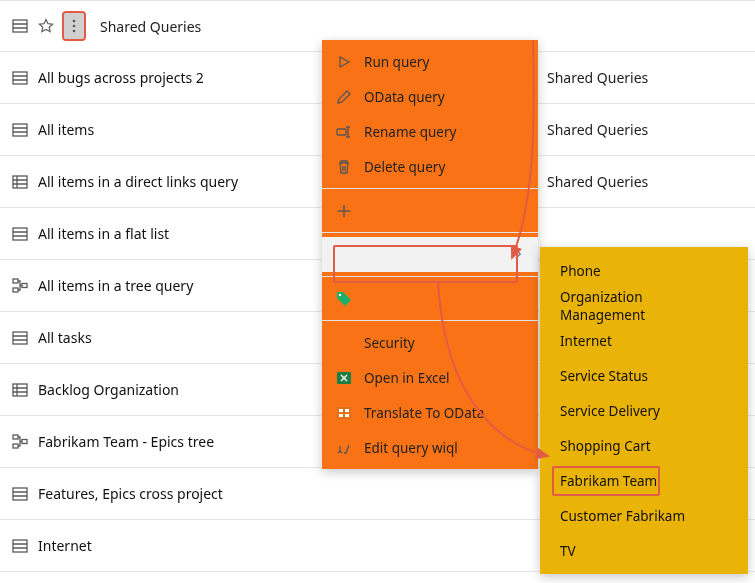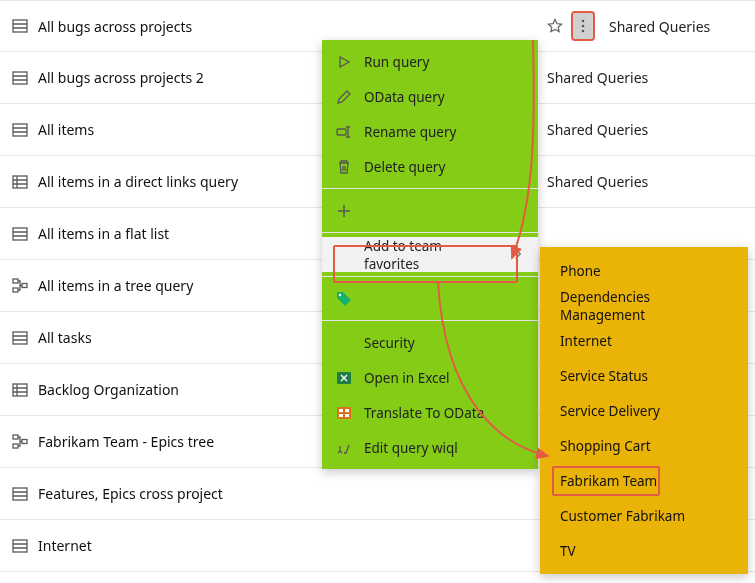--- a/index.html
+++ b/index.html
@@ -9,21 +9,21 @@
   .row:first-child{border-top:1px solid #e6e6e6}
   .qi{flex:0 0 16px;height:16px;margin-right:10px;color:#5a5a5a}
   .qi svg{display:block}
   .qlabel{flex:1 1 auto;font-size:14px}
   .row-right{flex:0 0 200px;display:flex;align-items:center;gap:10px}
   .star{width:16px;height:16px;color:#666}
   .more-btn{width:20px;height:26px;display:flex;align-items:center;justify-content:center;color:#555;border-radius:2px}
   .more-selected{background:#d0d0d0;outline:2px solid #e25b44}
   .folder{font-size:14px;color:#222}
   
-  .menu{position:absolute;left:322px;top:40px;width:216px;background:#84cc16;box-shadow:0 3px 10px rgba(0,0,0,.22);padding:4px 0;z-index:5}
+  .menu{position:absolute;left:322px;top:40px;width:216px;background:#f97316;box-shadow:0 3px 10px rgba(0,0,0,.22);padding:4px 0;z-index:5}
   .mitem{display:flex;align-items:center;height:35px;padding:0 14px;gap:12px;font-size:13.5px;color:#222}
   .mitem .mi{width:16px;height:16px;color:#555;flex:0 0 16px}
   .mitem .chev{margin-left:auto;color:#777}
   .mitem.hover{background:#f2f2f2}
   .sep{height:1px;background:#e3e3e3;margin:4px 0}
   .hl-box{position:absolute;border:2px solid #e25b44;border-radius:2px;pointer-events:none;z-index:7}
   
   .submenu{position:absolute;left:540px;top:247px;width:200px;background:#eab308;box-shadow:0 3px 10px rgba(0,0,0,.22);padding:6px 4px;z-index:5}
   .sitem{height:35px;display:flex;align-items:center;padding:0 16px;font-size:13.5px}
   
@@ -34,21 +34,20 @@
 <div class="root">
 
 <div class="rows" id="rows">
       <div class="row">
         <span class="qi">
           <svg viewBox="0 0 16 16" fill="none" stroke="currentColor" stroke-width="1.3">
             <rect x="1" y="2" width="14" height="12"></rect>
             <path d="M1 6h14M1 10h14"></path>
           </svg>
         </span>
-        <span class="qlabel">All bugs across projects</span>
         <span class="row-right">
           <span class="star"><svg viewBox="0 0 16 16" fill="none" stroke="currentColor" stroke-width="1.3">
               <path d="M8 1.5l2 4.2 4.5.5-3.3 3 .9 4.4L8 11.5l-4.1 2.1.9-4.4L1.5 6.2l4.5-.5L8 1.5z"></path>
             </svg></span>
           <span class="more-btn more-selected">
             <svg width="4" height="16" viewBox="0 0 4 16" fill="currentColor">
               <circle cx="2" cy="3" r="1.3"></circle>
               <circle cx="2" cy="8" r="1.3"></circle>
               <circle cx="2" cy="13" r="1.3"></circle>
             </svg>
@@ -210,21 +209,20 @@
   </div>
   <div class="sep"></div>
   <div class="mitem">
     <span class="mi"><svg viewBox="0 0 16 16" fill="none" stroke="currentColor" stroke-width="1.5">
             <path d="M8 2v12M2 8h12"></path>
           </svg></span>
   </div>
   <div class="sep"></div>
   <div class="mitem hover" id="teamfav-item">
     <span class="mi"></span>
-    <span>Add to team favorites</span>
     <span class="chev"><svg width="12" height="12" viewBox="0 0 16 16" fill="none" stroke="currentColor" stroke-width="1.8">
             <path d="M5 2l6 6-6 6"></path>
           </svg></span>
   </div>
   <div class="sep"></div>
   <div class="mitem">
     <span class="mi" style="color:#17b26a"><svg viewBox="0 0 16 16" fill="currentColor">
             <path d="M1 1h6l8 8-6 6-8-8V1z"></path>
             <circle cx="4" cy="4" r="1.2" fill="#fff"></circle>
           </svg></span>
@@ -258,21 +256,21 @@
           </svg></span>
     <span>Edit query wiql</span>
   </div>
 </div>
 
 <div class="submenu" id="submenu">
       <div class="sitem">
         <span>Phone</span>
       </div>
       <div class="sitem">
-        <span>Dependencies Management</span>
+        <span>Organization Management</span>
       </div>
       <div class="sitem">
         <span>Internet</span>
       </div>
       <div class="sitem">
         <span>Service Status</span>
       </div>
       <div class="sitem">
         <span>Service Delivery</span>
       </div>

